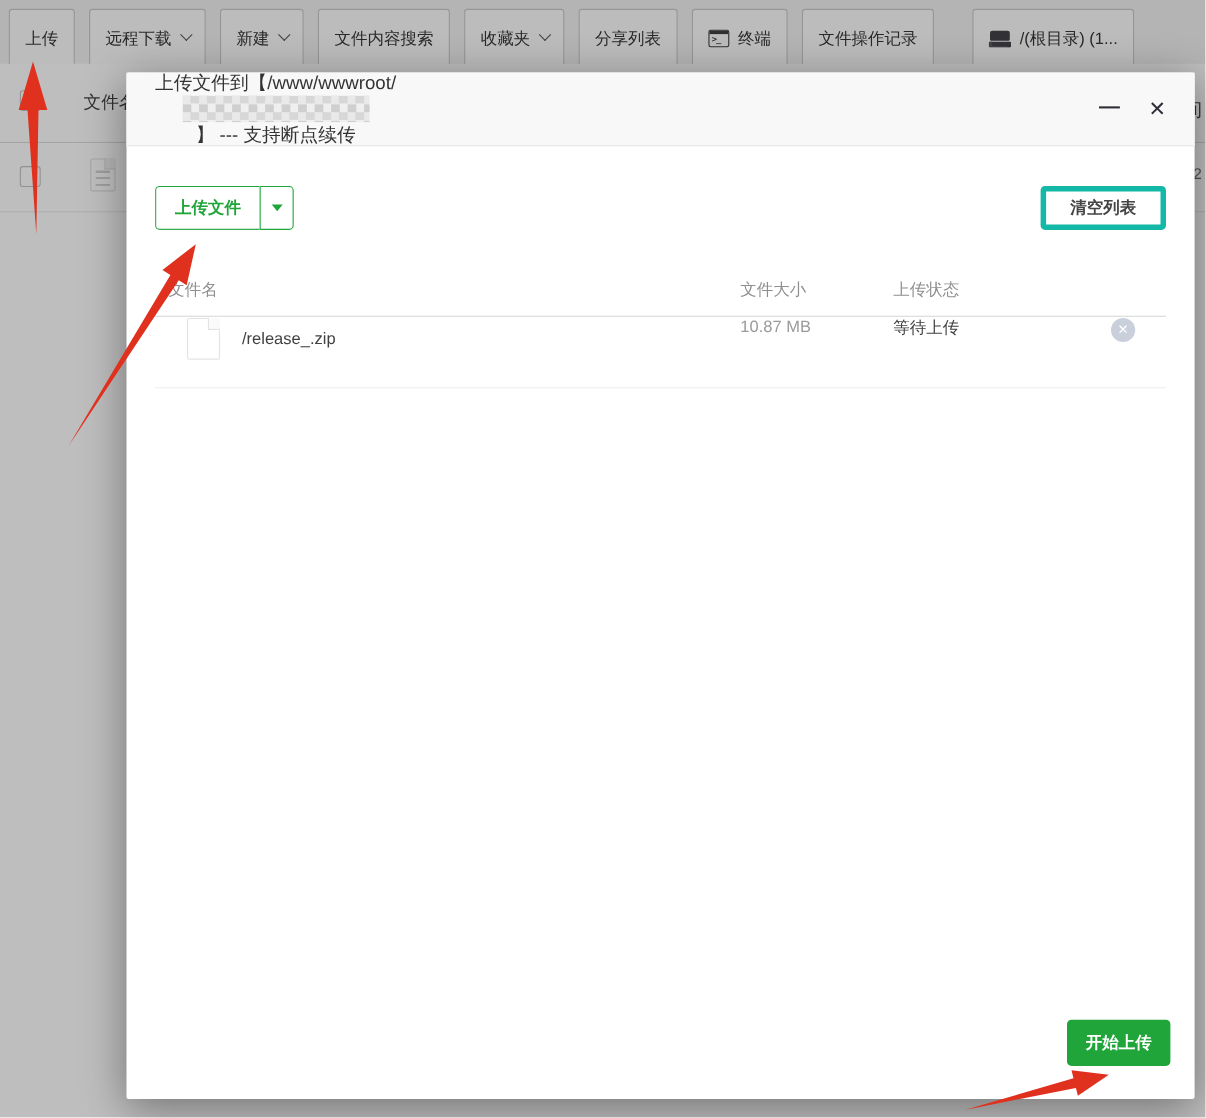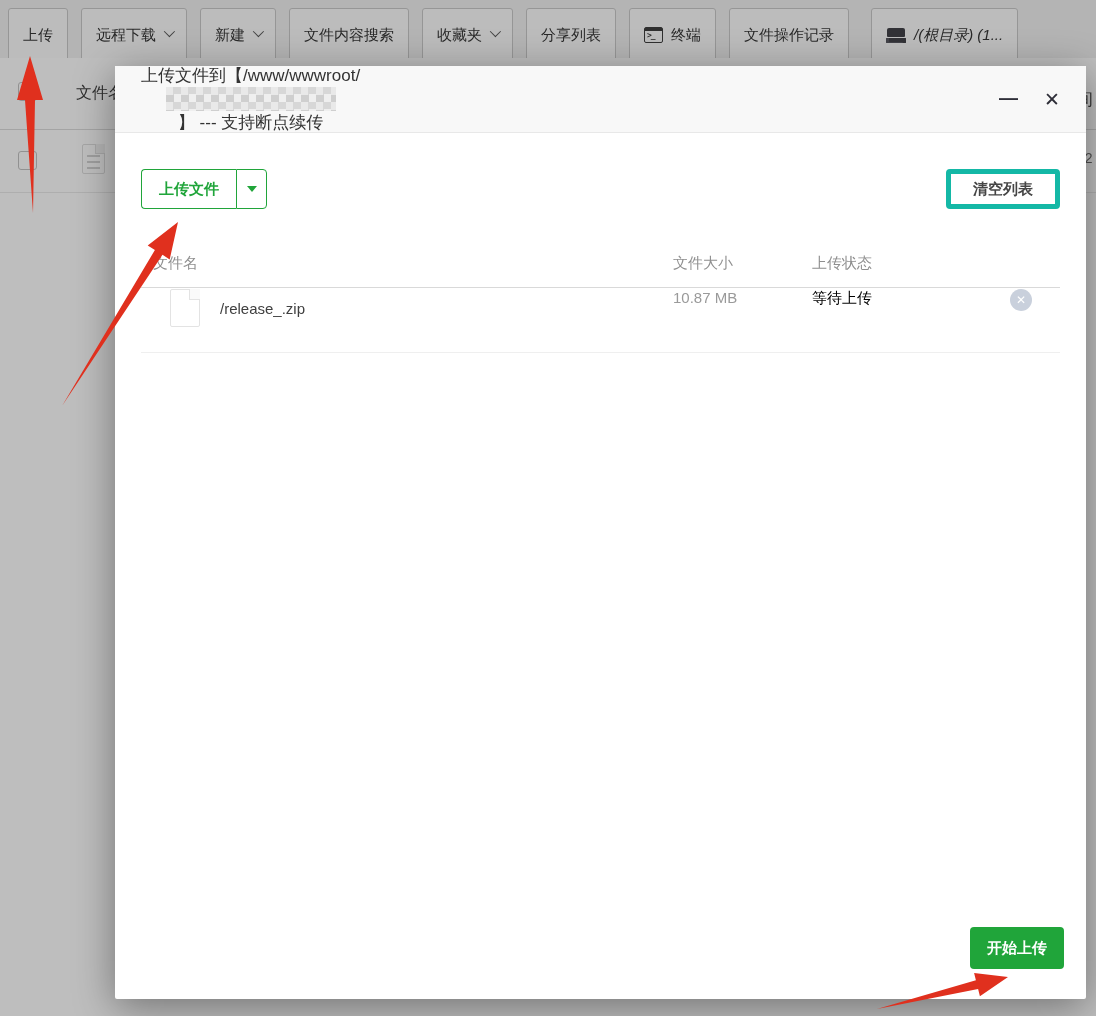--- a/index.html
+++ b/index.html
@@ -15,21 +15,21 @@
   .toolbar {
     position:absolute; top:0; left:0; right:0; height:58px;
     background:#f2f2f2; display:flex; align-items:flex-start;
     padding:8px 0 0 8px; gap:13px;
   }
   .tb-btn {
     height:54px; background:#fdfdfd; border:1px solid #c9c9c9; border-radius:3px;
     display:flex; align-items:center; padding:0 14px; font-size:15px; color:#333;
     white-space:nowrap; cursor:pointer;
   }
-  .tb-btn.last { margin-left:9px;font-style:italic; }
+  .tb-btn.last { margin-left:22px; }
   .chev {
     width:8px; height:8px; border-right:1.6px solid #555; border-bottom:1.6px solid #555;
     transform:rotate(45deg) translateY(-2px); display:inline-block; margin-left:8px; margin-top:-4px;
   }
   .term-icon {
     width:19px; height:16px; border:1.6px solid #3c3c3c; border-radius:2px;
     position:relative; margin-right:8px; display:inline-block;
   }
   .term-icon::before { content:""; position:absolute; top:0; left:0; right:0; height:3px; background:#3c3c3c; }
   .term-icon::after {
@@ -127,21 +127,21 @@
   .col-status { width:124px; }
   .col-close { width:124px; display:flex; justify-content:flex-end; padding-right:28px; }
   .upl-header .col-name { padding-left:12px; }
   .row-doc { position:relative; width:30px; height:38px; margin-left:29px; background:#fff; border:1px solid #e3e3e3; border-radius:2px; }
   .row-doc::before {
     content:""; position:absolute; top:-1px; right:-1px; width:10px; height:10px;
     background:#fafafa; border-left:1px solid #e3e3e3; border-bottom:1px solid #e3e3e3;
   }
   .row-name { margin-left:20px; font-size:15px; color:#404040; }
   .row-size { font-size:15px; color:#9a9a9a; }
-  .row-status { font-size:15px; color:#000000; cursor:pointer; }
+  .row-status { font-size:15px; color:#404040; cursor:pointer; }
   .row-remove {
     width:22px; height:22px; border-radius:50%; background:#c9d0dc; color:#fff;
     font-size:12px; font-weight:bold; display:flex; align-items:center; justify-content:center;
     cursor:pointer;
   }
   .start-btn {
     position:absolute; right:22px; bottom:30px; height:42px; padding:0 17px;
     background:#20a53a; color:#fff; font-size:15px; font-weight:bold;
     border:none; border-radius:4px; display:flex; align-items:center; cursor:pointer;
   }

